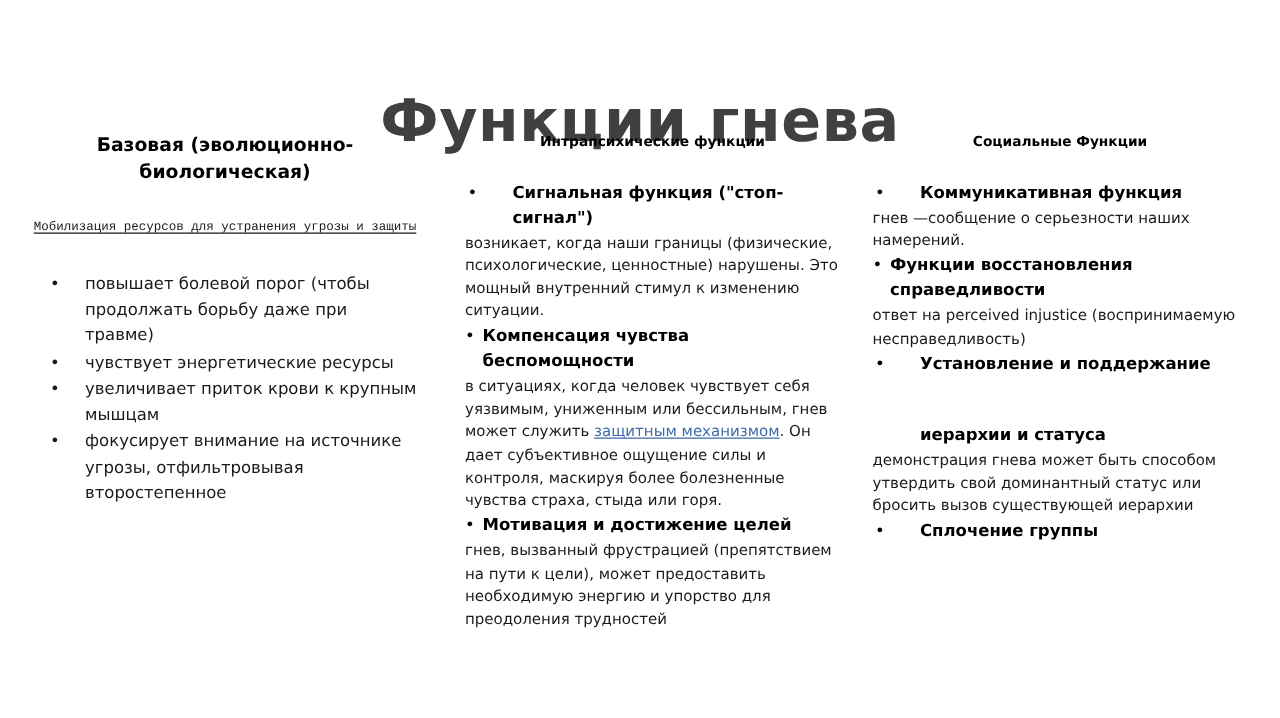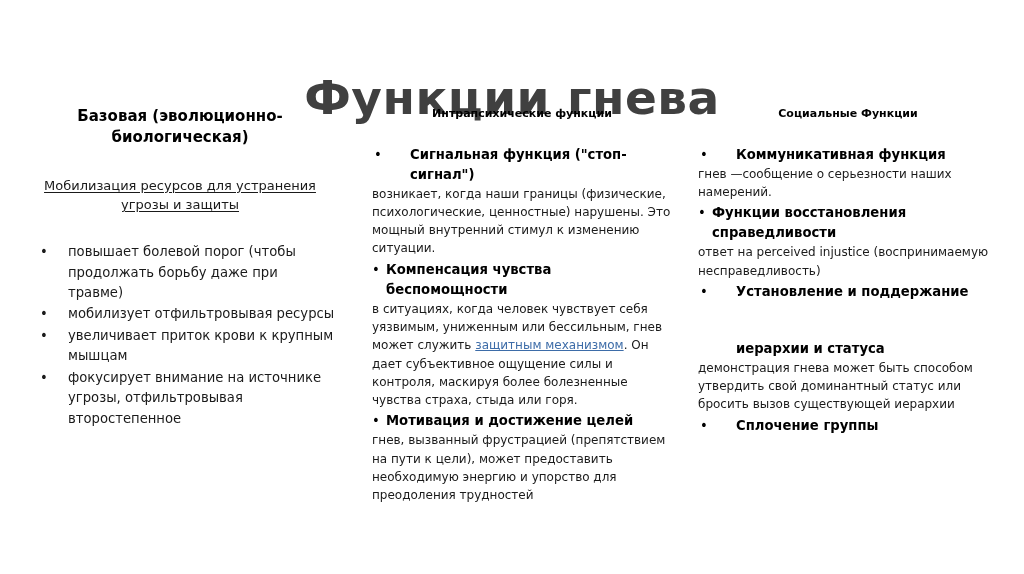--- a/index.html
+++ b/index.html
@@ -61,25 +61,26 @@
     font-weight: 700;
     font-size: 11px;
     line-height: 1.42;
     color: #000000;
   }
   .col-1 .col-head { font-size: 15px; }
 
   .col-sub {
     margin-top: 27px;
     text-align: center;
-    font-size: 13px;
+    font-size: 10px;
     line-height: 1.48;
     text-decoration: underline;
     text-underline-offset: 2px;
     color: #1a1a1a;
+    font-family: Liberation Mono, monospace;
   }
 
   
   .bullets {
     list-style: none;
     margin: 0;
     padding: 0;
   }
   .col-1 .bullets { margin-top: 28px; }
   .col-2 .bullets { margin-top: 23px; }
@@ -153,21 +154,21 @@
     <section class="col col-1">
       <div class="col-head">Базовая (эволюционно-биологическая)</div>
       <div class="col-sub">Мобилизация ресурсов для устранения угрозы и защиты</div>
       <ul class="bullets">
         <li class="bullet-plain">
           <span class="dot">•</span>
           <span>повышает болевой порог (чтобы продолжать борьбу даже при травме)</span>
         </li>
         <li class="bullet-plain">
           <span class="dot">•</span>
-          <span>мобилизует отфильтровывая ресурсы</span>
+          <span>чувствует энергетические ресурсы</span>
         </li>
         <li class="bullet-plain">
           <span class="dot">•</span>
           <span>увеличивает приток крови к крупным мышцам</span>
         </li>
         <li class="bullet-plain">
           <span class="dot">•</span>
           <span>фокусирует внимание на источнике угрозы, отфильтровывая второстепенное</span>
         </li>
       </ul>

